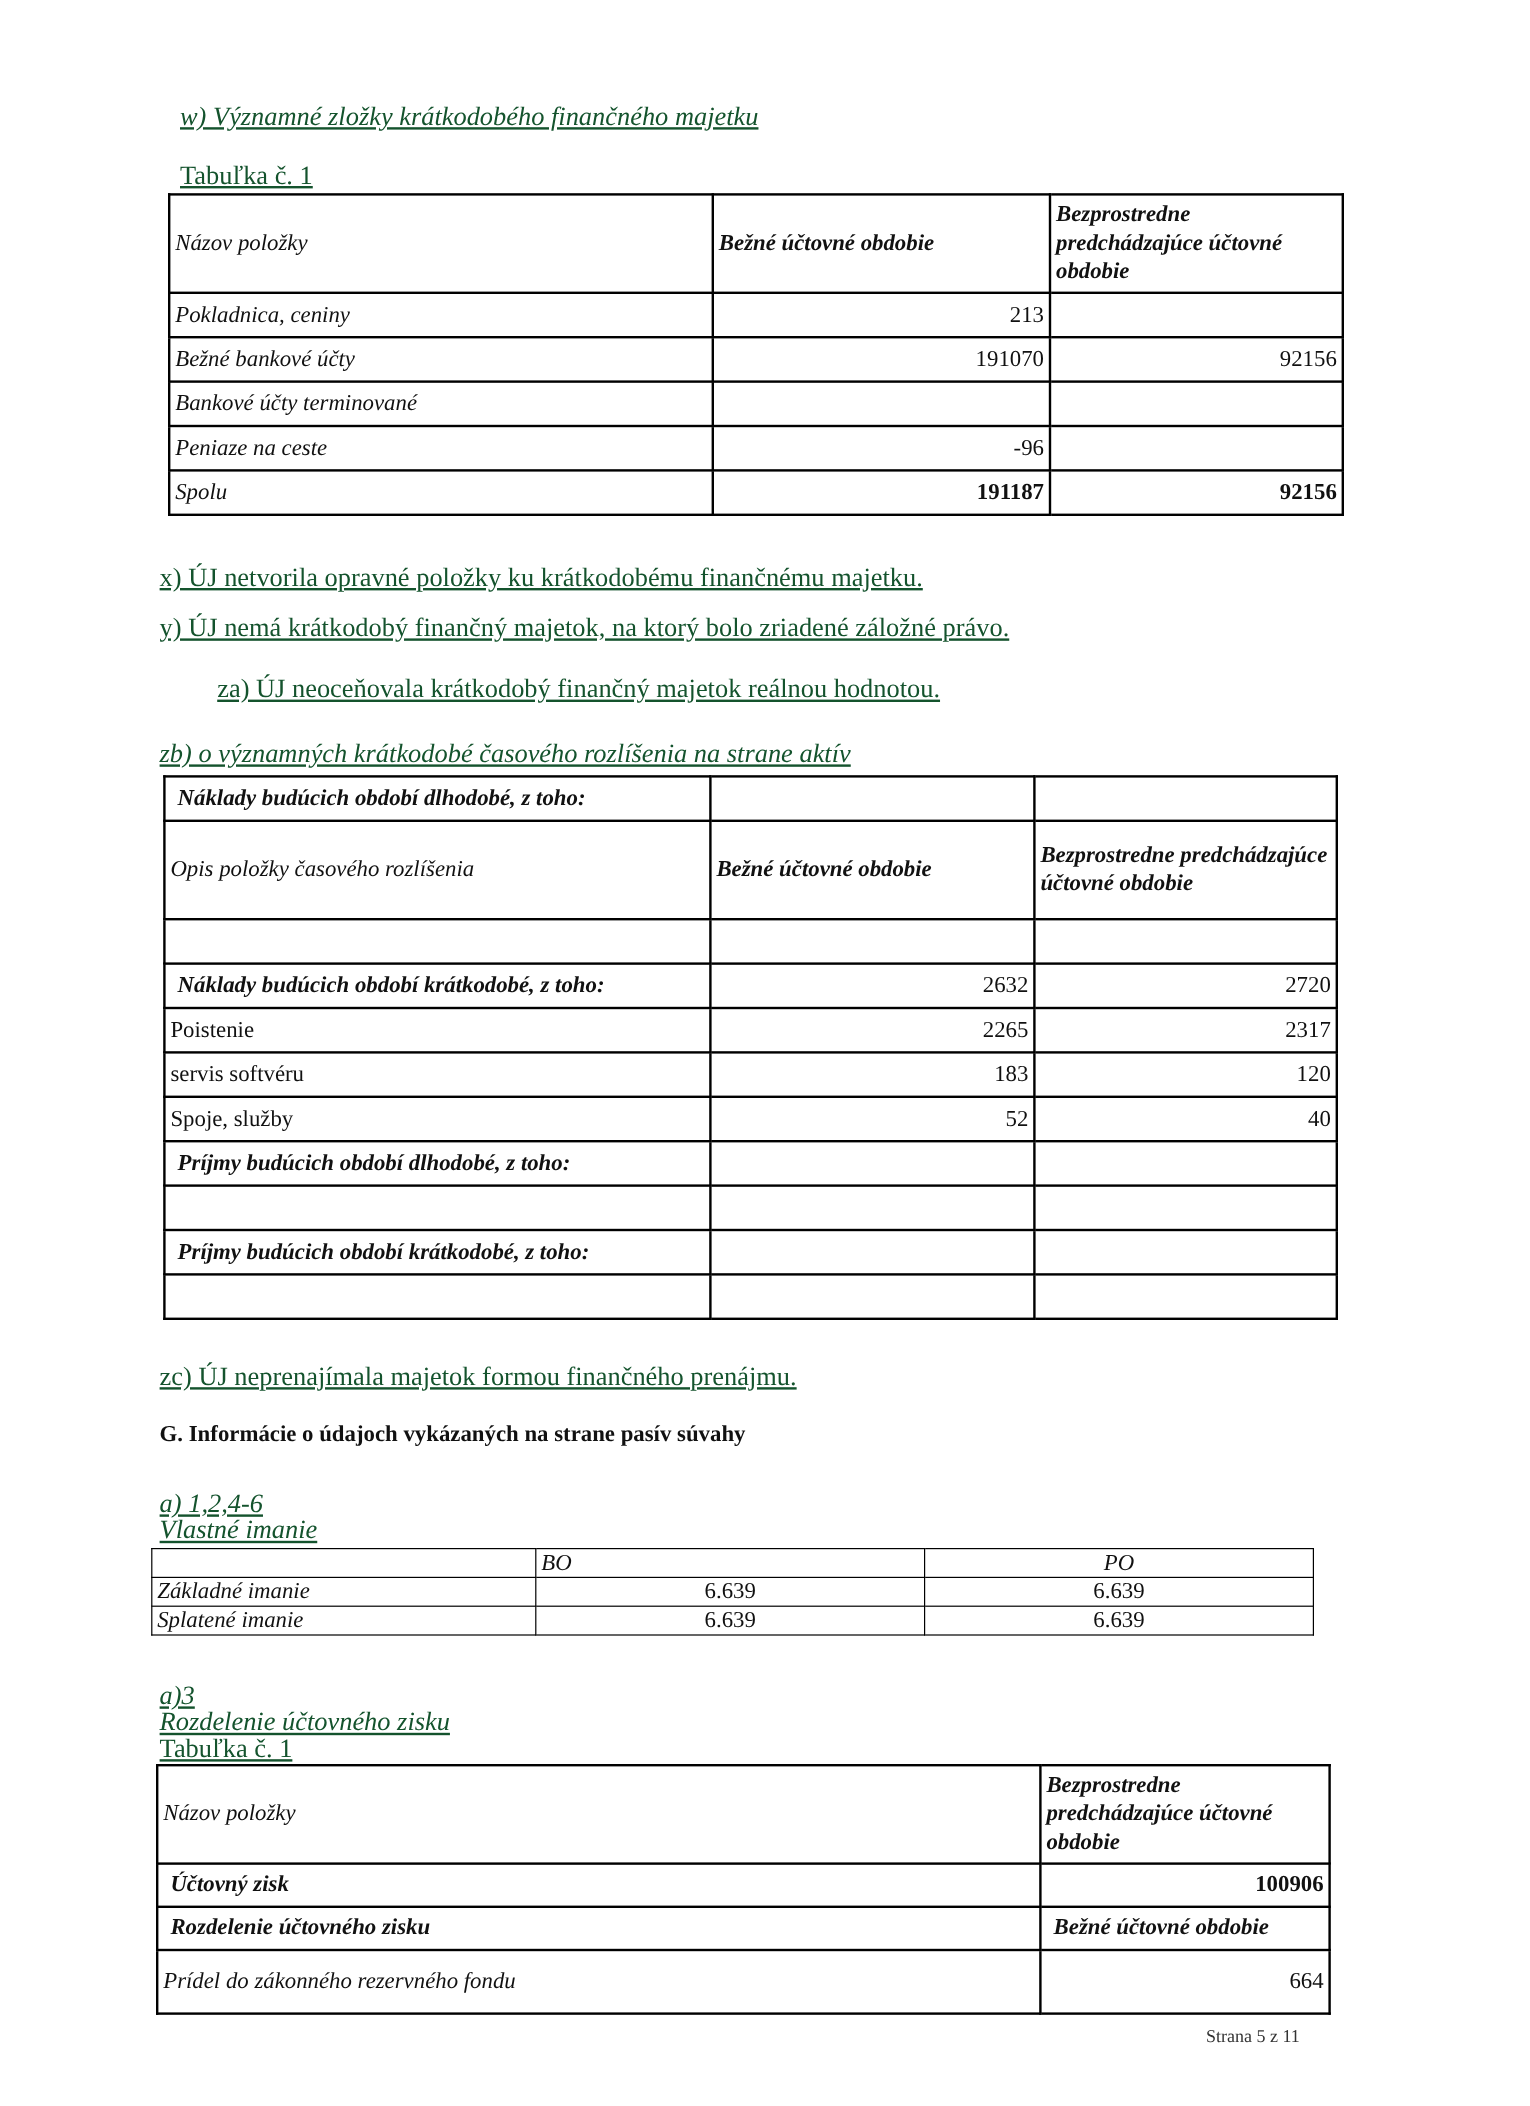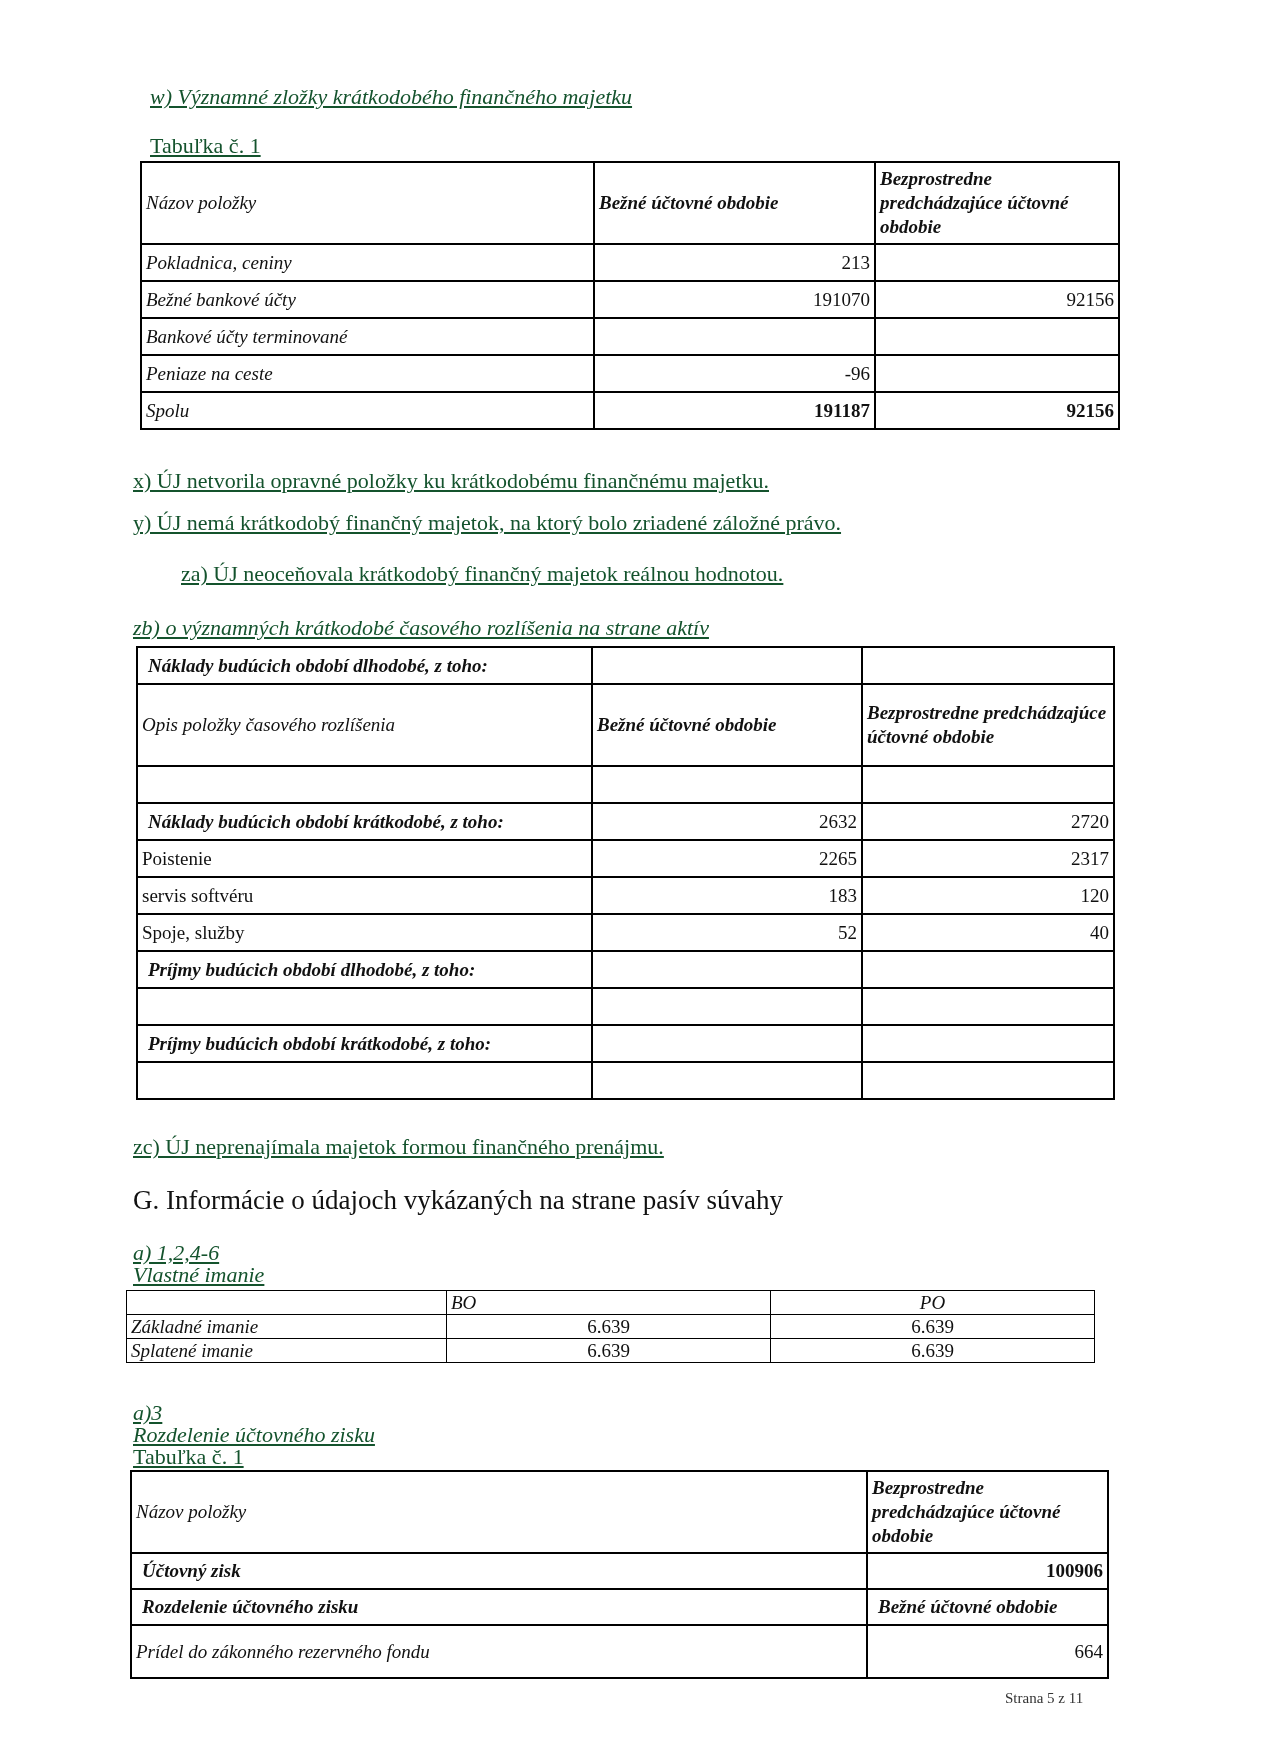--- a/index.html
+++ b/index.html
@@ -15,21 +15,21 @@
     td, th {
       border: 2px solid #000; padding: 0 4px; font-size: 19px;
       overflow: hidden; white-space: nowrap; font-weight: normal;
     }
     th { font-style: italic; font-weight: bold; text-align: left; white-space: normal; line-height: 24px; }
     th.lbl { font-weight: normal; }
     td.num { text-align: right; }
     td.lbl { font-style: italic; text-align: left; }
     td.lbl.b { font-weight: bold; }
     td.plain { font-style: normal; }
-    .heading-g { font-size: 27px; font-weight: normal; }
+    .heading-g { font-size: 19px; font-weight: bold; }
   </style>
 </head>
 <body>
 
 <div class="abs txt it" style="left:150px; top:84px;">w) Významné zložky krátkodobého finančného majetku</div>
 <div class="abs txt" style="left:150px; top:133px;">Tabuľka č. 1</div>
 
 <table style="left:140px; top:161px; width:978px;">
   <colgroup>
       <col style="width:453px">

